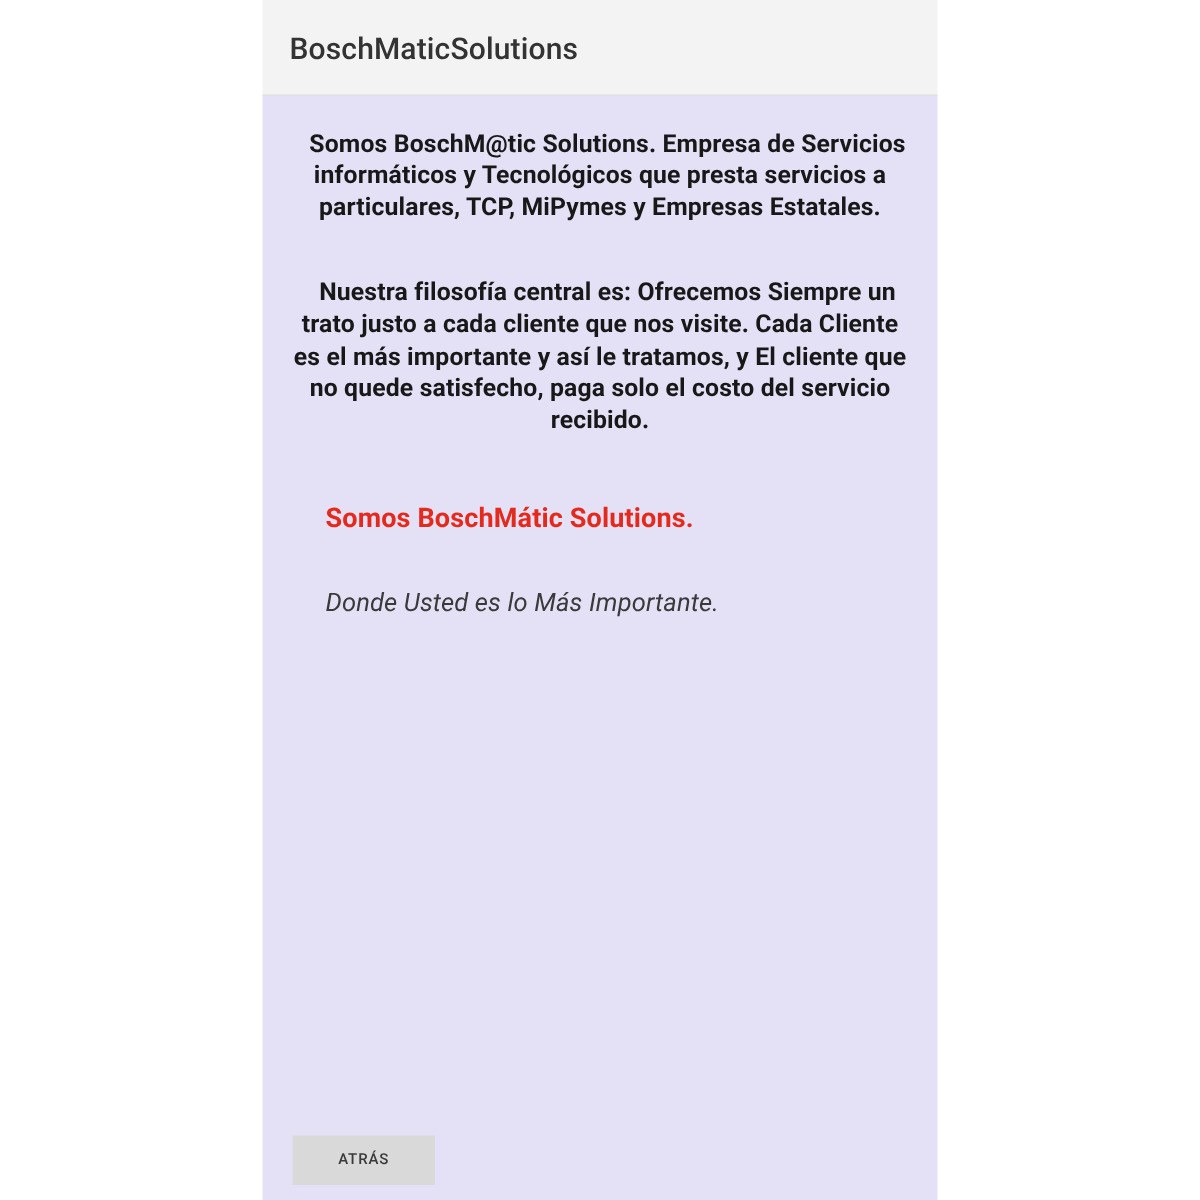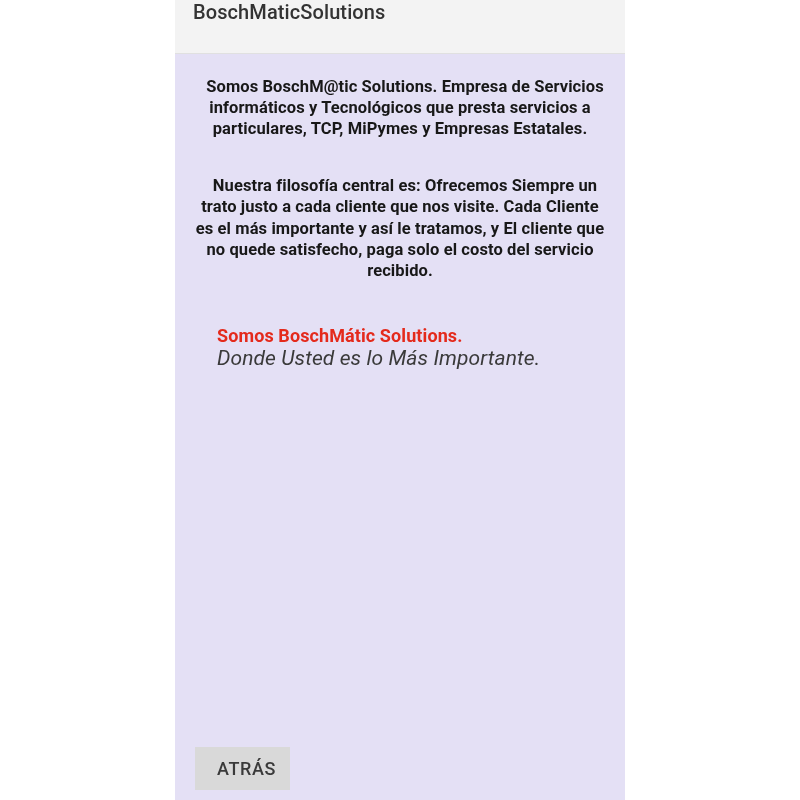--- a/index.html
+++ b/index.html
@@ -19,23 +19,23 @@
     .phone-frame {
       width: 450px;
       height: 800px;
       background: #ffffff;
       display: flex;
       flex-direction: column;
       position: relative;
     }
     .title-bar {
       background: #f3f3f3;
-      height: 54px;
+      height: 64px;
       display: flex;
-      align-items: flex-start;
+      align-items: center;
       padding-left: 18px;
       border-bottom: 1px solid #e0e0e0;
     }
     .title-text {
       font-size: 20px;
       font-weight: 500;
       color: #333333;
       letter-spacing: 0.1px;
     }
     .content-area {
@@ -60,35 +60,36 @@
       margin-top: 8px;
       padding-left: 26px;
     }
     .slogan-title {
       font-size: 18px;
       font-weight: 700;
       color: #e42a1c;
       letter-spacing: 0.1px;
     }
     .slogan-sub {
-      font-size: 21px;
+      font-size: 17px;
       font-style: italic;
       font-weight: 400;
       color: #3a3a3a;
       letter-spacing: 0.1px;
+      margin-top: 36px;
     }
     .spacer {
       flex: 1;
     }
     .back-btn {
       display: inline-block;
       background: #d9d9d9;
       border: none;
       padding: 11px 22px;
-      font-size: 18px;
+      font-size: 10px;
       font-weight: 500;
       color: #3a3a3a;
       letter-spacing: 0.6px;
       cursor: pointer;
       font-family: inherit;
       text-align: center;
       width: 95px;
       margin-bottom: 4px;
       margin-left: 4px;
     }

